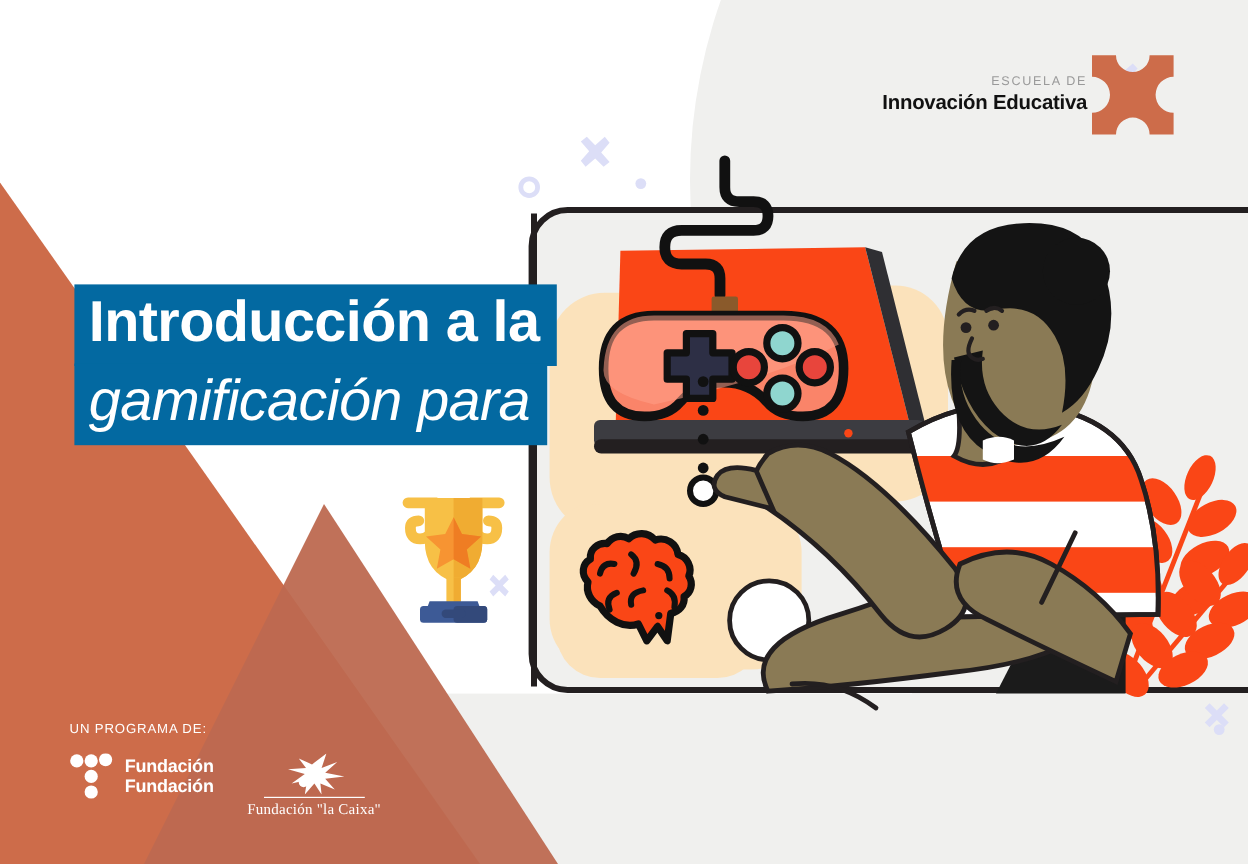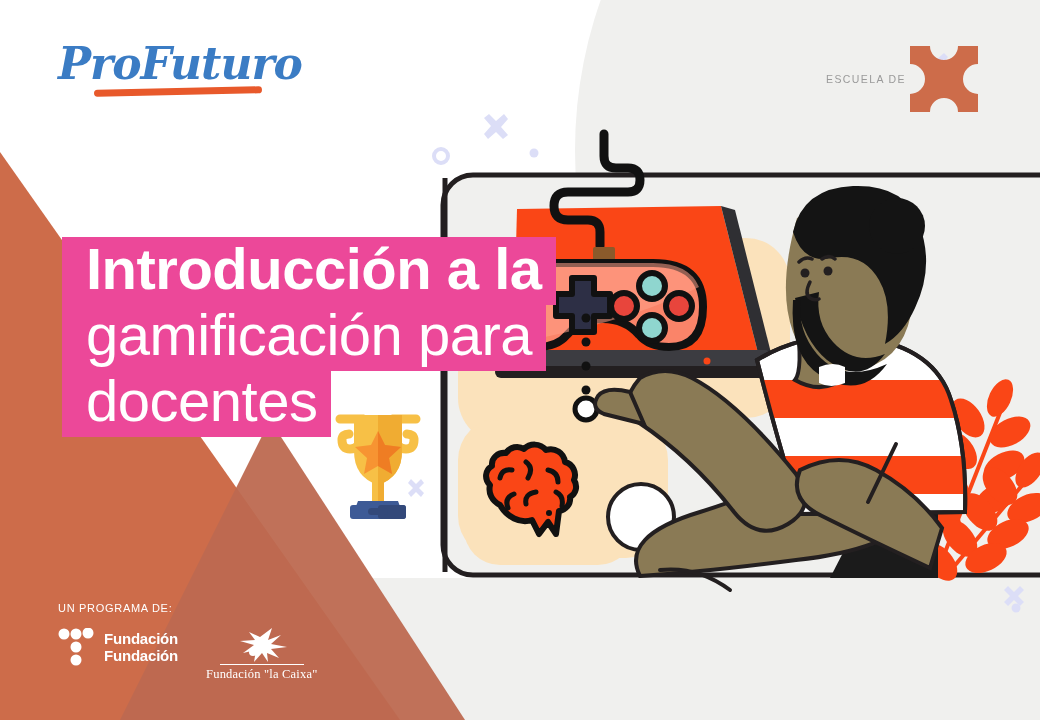--- a/index.html
+++ b/index.html
@@ -58,26 +58,26 @@
   }
   .esc-big{
     font-size:17px;font-weight:700;color:#111111;line-height:21px;
     letter-spacing:-.2px;white-space:nowrap;
   }
   .esc-mark{width:76px;height:70px;display:block;}
 
   
   .title-wrap{left:62px;top:237px;}
   .t-line{
-    display:block;background:#ec4899;color:#ffffff;
-    padding:3px 14px 7px 24px;width:max-content;
-    line-height:58px;font-size:58px;letter-spacing:-.5px;
+    display:block;background:#0369a1;color:#ffffff;
+    padding:3px 14px 7px 12px;width:max-content;
+    line-height:58px;font-size:48px;letter-spacing:-.5px;
   }
   .t-line.l1{font-weight:700;}
-  .t-line.l2{font-weight:400;margin-top:-2px;}
+  .t-line.l2{font-weight:400;margin-top:-2px;font-style:italic;}
   .t-line.l3{font-weight:400;margin-top:-2px;}
 
   
   .prog-label{
     left:58px;top:602px;color:#ffffff;font-size:11px;font-weight:500;
     letter-spacing:.7px;
     text-align:center;
   }
   .foot-logos{left:58px;top:628px;display:flex;align-items:flex-start;gap:28px;text-align:center;}
   .tf-logo{display:flex;align-items:center;gap:10px;}
@@ -270,39 +270,35 @@
     <rect x="60" y="76" width="6" height="22" fill="#f0ac32"></rect>
     <path d="M60 26 l7 14 16 2 -12 11 3 16 -14 -8 -14 8 3 -16 -12 -11 16 -2z" fill="#f79432"></path>
     <path d="M60 26 l7 14 16 2 -12 11 3 16 -14 -8z" fill="#ef7d23"></path>
     <path d="M40 96 h40 l6 16 h-52z" fill="#3d5a96"></path>
     <rect x="32" y="100" width="56" height="14" rx="3" fill="#3d5a96"></rect>
     <rect x="60" y="100" width="28" height="14" rx="3" fill="#33497a"></rect>
     <rect x="50" y="103" width="20" height="7" rx="3.5" fill="#33497a"></rect>
     <path d="M93 74 l5 5 5 -5 3 4 -5 5 5 5 -3 4 -5 -5 -5 5 -3 -4 5 -5 -5 -5z" fill="#dcdef7"></path>
   </svg>
 
-  <div class="abs pf-logo">
-    <div class="pf-word">ProFuturo</div>
-    <div class="pf-underline"></div>
-  </div>
 
   <div class="abs esc-logo">
     <div class="esc-text">
       <div class="esc-small">ESCUELA DE</div>
+      <div class="esc-big">Innovación Educativa</div>
     </div>
     <svg class="esc-mark" viewBox="0 0 76 70">
       <path d="M4 2 h20 a14 14 0 0 0 28 0 h20 v18 a15 15 0 0 0 0 30 v18 h-20
                a14 14 0 0 0 -28 0 h-20 v-18 a15 15 0 0 0 0 -30 z" fill="#cd6c4a"></path>
     </svg>
   </div>
 
   <div class="abs title-wrap">
     <span class="t-line l1">Introducción a la</span>
     <span class="t-line l2">gamificación para</span>
-    <span class="t-line l3">docentes</span>
   </div>
 
   <div class="abs prog-label">UN PROGRAMA DE:</div>
 
   <div class="abs foot-logos">
 
     <div class="tf-logo">
       <svg class="tf-dots" viewBox="0 0 36 38">
         <circle cx="6" cy="6" r="5.5" fill="#ffffff"></circle>
         <circle cx="18" cy="6" r="5.5" fill="#ffffff"></circle>

